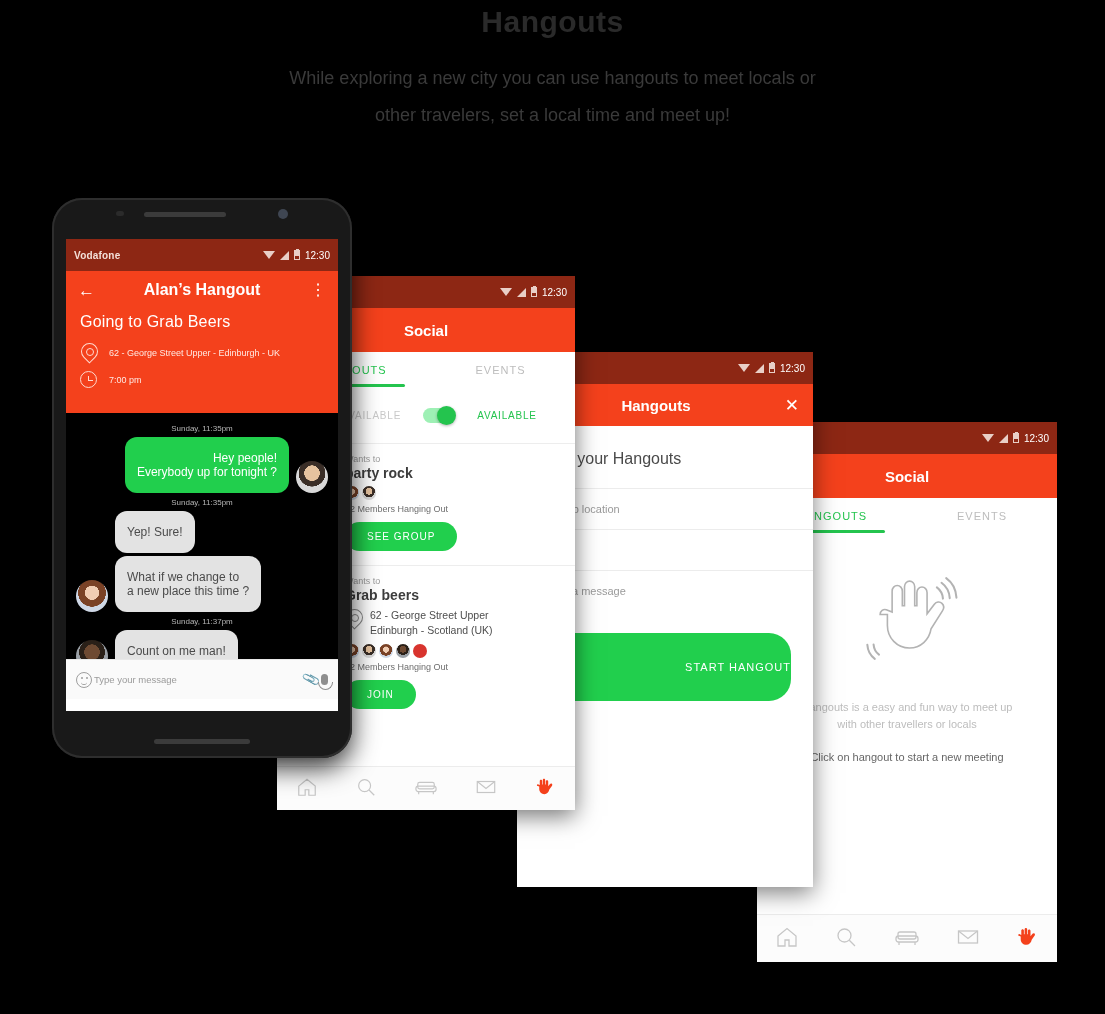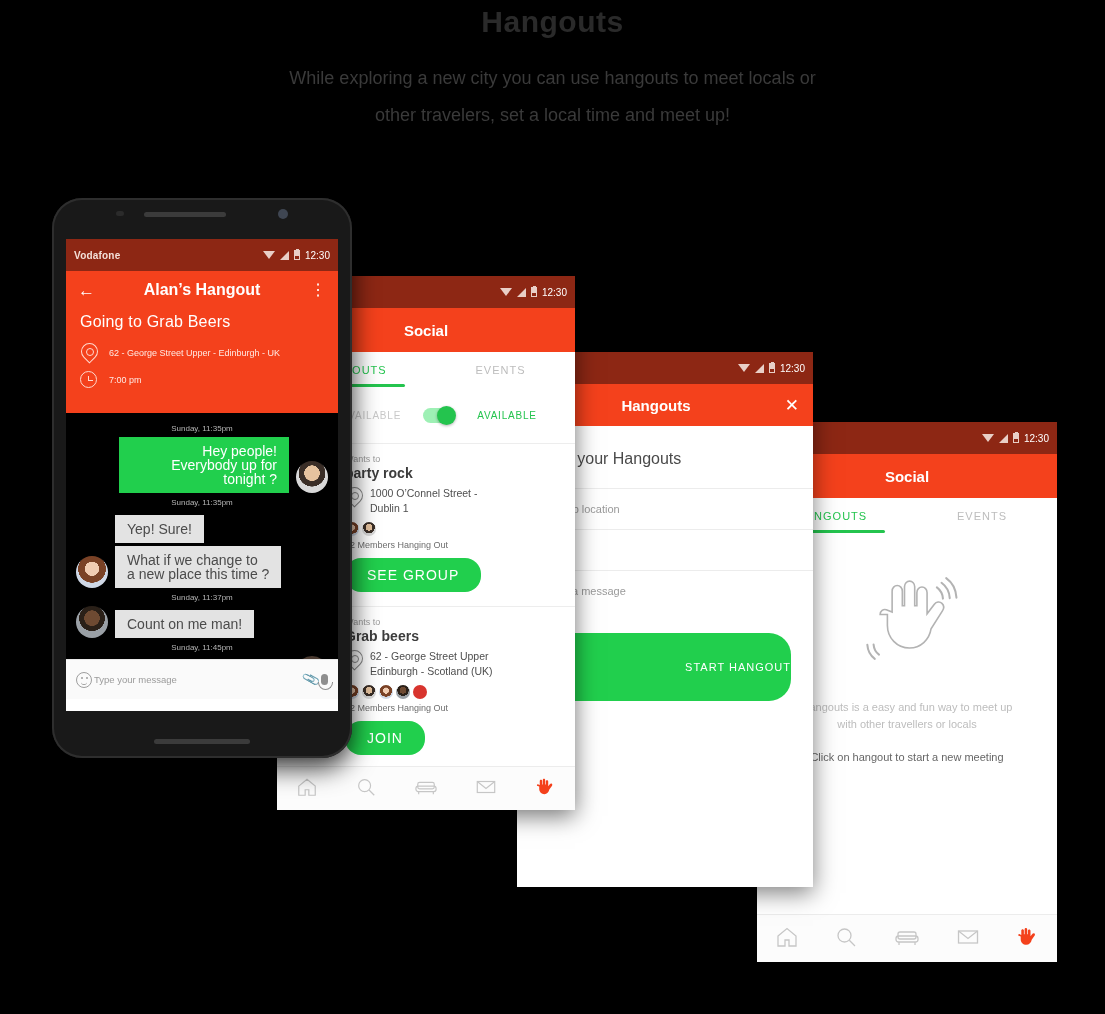--- a/index.html
+++ b/index.html
@@ -83,21 +83,21 @@
   .pin-icon { width:17px; height:19px; position:relative; flex:0 0 auto; }
   .pin-icon:before { content:""; position:absolute; left:1px; top:0; width:15px; height:15px; border:1.4px solid #ffd9cf; border-radius:50% 50% 50% 0; transform:rotate(-45deg); }
   .pin-icon:after { content:""; position:absolute; left:5.5px; top:4.5px; width:6px; height:6px; border:1.4px solid #ffd9cf; border-radius:50%; }
   .clock-icon:before { content:""; position:absolute; left:7px; top:3.5px; width:1.4px; height:5px; background:#ffd9cf; }
   .clock-icon:after { content:""; position:absolute; left:7.5px; top:7.5px; width:4px; height:1.4px; background:#ffd9cf; }
 
   .chat { background:#000000; padding:6px 10px 0; height:246px; overflow:hidden; }
   .ts { text-align:center; font-size:8px; color:#b5b5b5; margin:5px 0 4px; }
   .msg-row { display:flex; align-items:flex-end; gap:7px; margin-bottom:3px; }
   .msg-row.out { justify-content:flex-end; }
-  .bubble { border-radius:0; padding:7px 12px; font-size:14px; line-height:14px; max-width:170px; }
+  .bubble { border-radius:12px; padding:14px 12px; font-size:12px; line-height:14px; max-width:170px; }
   .bubble.out { background:#21cf4d; color:#fff; text-align:right; }
   .bubble.in { background:#e3e3e3; color:#4b4b4b; }
   .avatar { width:32px; height:32px; border-radius:50%; flex:0 0 auto; background:#c9ccd1; overflow:hidden; position:relative; }
   .av-man1 { background:radial-gradient(circle at 50% 38%, #e6c39f 0 30%, #3a2e27 31% 52%, #d9d9d9 53%); }
   .av-woman { background:radial-gradient(circle at 50% 40%, #f0cdb3 0 28%, #7a4226 29% 55%, #cfd8e6 56%); }
   .av-man2 { background:radial-gradient(circle at 50% 38%, #6e4a32 0 30%, #2a2018 31% 50%, #9aa0a6 51%); }
   .av-man3 { background:radial-gradient(circle at 50% 38%, #e6c39f 0 30%, #4a3a30 31% 52%, #e4e4e4 53%); }
 
   .composer { border-top:1px solid #e8e8e8; background:#fafafa; height:40px; display:flex; align-items:center; padding:0 10px; gap:2px; }
   .smiley { width:16px; height:16px; border-radius:50%; border:1.5px solid #9e9e9e; position:relative; flex:0 0 auto; }
@@ -128,21 +128,21 @@
   .card h3 { font-size:14px; font-weight:bold; color:#3c3c3c; margin-bottom:5px; }
   .card .loc { display:flex; gap:8px; align-items:flex-start; font-size:10.5px; color:#4e4e4e; line-height:15px; margin-bottom:6px; }
   .pin-gray { width:17px; height:19px; position:relative; flex:0 0 auto; margin-top:1px; }
   .pin-gray:before { content:""; position:absolute; left:1px; top:0; width:15px; height:15px; border:1.3px solid #8a8a8a; border-radius:50% 50% 50% 0; transform:rotate(-45deg); }
   .pin-gray:after { content:""; position:absolute; left:5.5px; top:4.5px; width:6px; height:6px; border:1.3px solid #8a8a8a; border-radius:50%; }
   .minis { display:flex; gap:3px; margin-bottom:4px; }
   .mini { width:14px; height:14px; border-radius:50%; }
   .members { font-size:9px; color:#6e6e6e; margin-bottom:8px; }
   .btn-green {
     display:inline-block; background:#21cf4d; color:#fff; border:none; border-radius:16px;
-    font-size:14px; letter-spacing:1px; padding:9px 22px; cursor:pointer;
+    font-size:10px; letter-spacing:1px; padding:9px 22px; cursor:pointer;
   }
   .big-av { position:absolute; left:-24px; width:62px; height:62px; border-radius:50%; }
   .star-badge { position:absolute; width:16px; height:16px; border-radius:50%; background:#f2c026; color:#fff; font-size:9px; line-height:16px; text-align:center; }
   .card-name { position:absolute; left:0; font-size:9px; color:#5d5d5d; }
   #screen2 .bottomnav { position:absolute; bottom:0; left:0; width:298px; height:44px; }
 
   
   #screen3 {
     position:absolute; left:517px; top:352px; width:296px; height:535px;
     background:#fff; overflow:hidden; z-index:20;
@@ -281,27 +281,20 @@
     <span class="switch"></span>
     <span class="toggle-lbl on">AVAILABLE</span>
   </div>
 
   <div class="card">
     <div class="big-av av-man2" style="top:22px;"></div>
     <div class="star-badge" style="left:23px;top:72px;">★</div>
     <div class="card-body">
       <div class="wants">Wants to</div>
       <h3>party rock</h3>
-      <div class="loc">
-        <span class="pin-gray"></span>
-        <span>
-          <span>1000 O’Connel Street -</span><br>
-          <span>Dublin 1</span>
-        </span>
-      </div>
       <div class="minis">
         <span class="mini av-woman"></span>
         <span class="mini av-man1"></span>
       </div>
       <div class="members">02 Members Hanging Out</div>
       <button class="btn-green">SEE GROUP</button>
     </div>
   </div>
 
   <div class="card">

